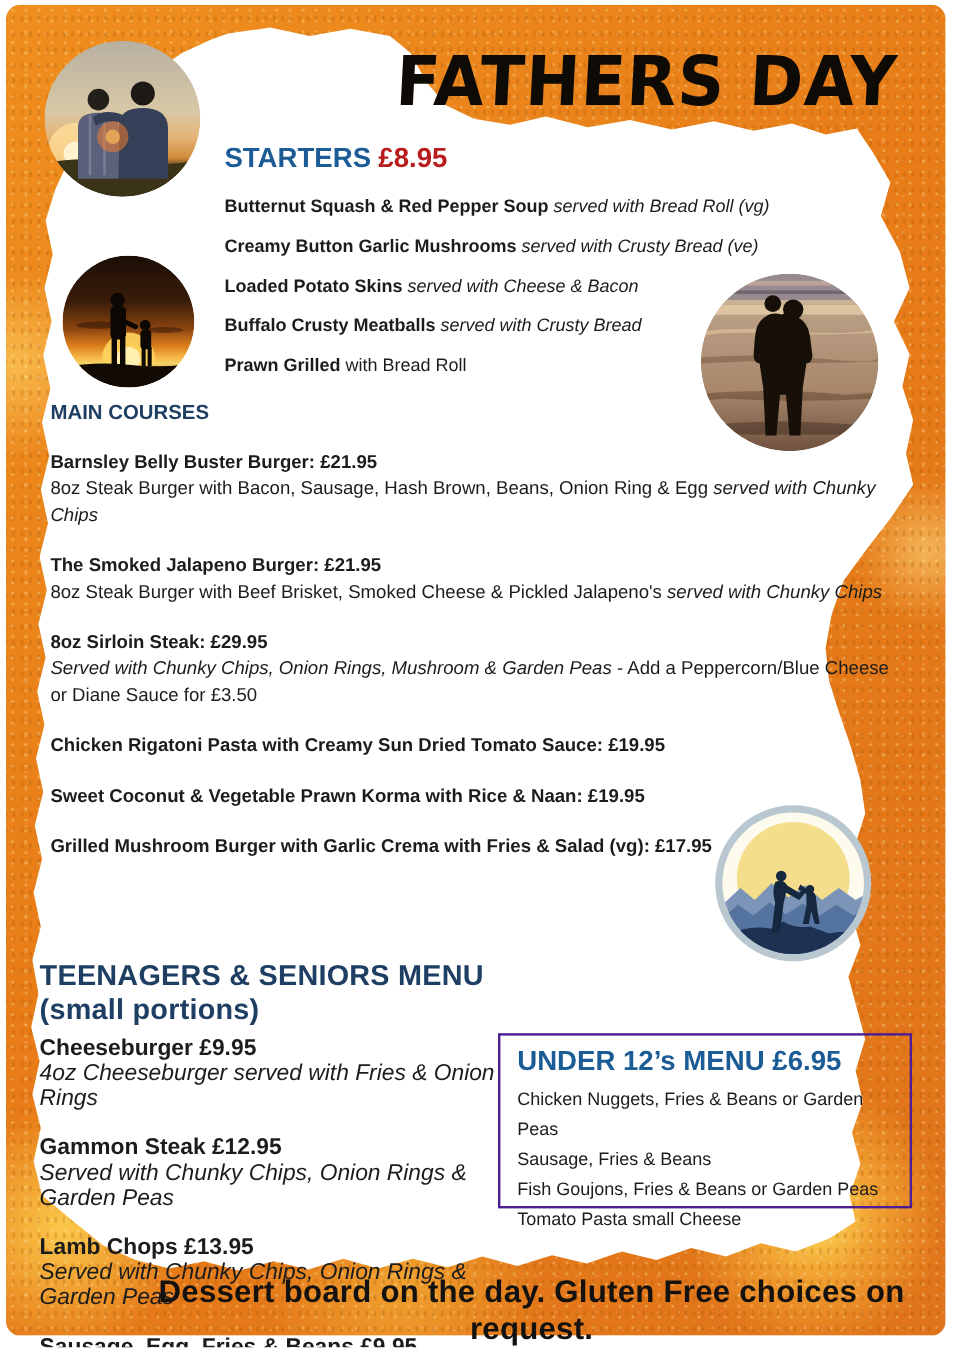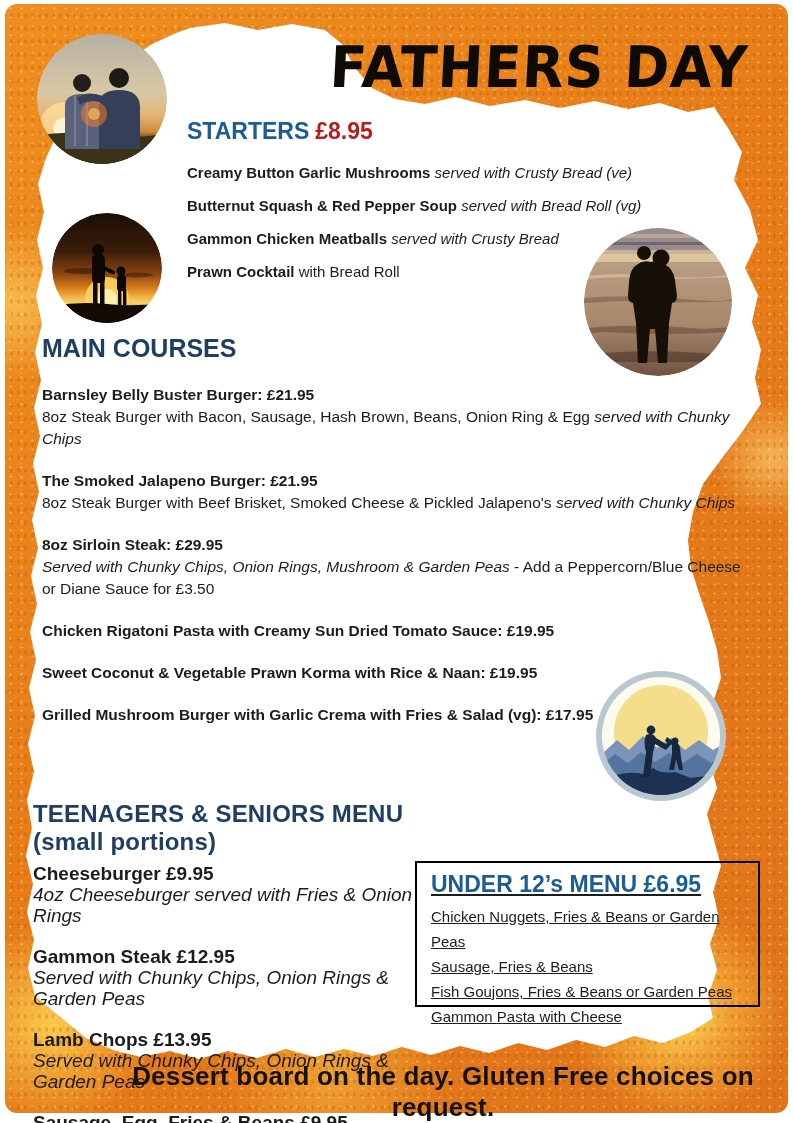--- a/index.html
+++ b/index.html
@@ -36,33 +36,33 @@
   .ph3{left:584px;top:228px;width:148px;height:148px;}
   .ph4{left:595px;top:670px;width:132px;height:132px;border-radius:0;overflow:visible;}
 
   
   .section{position:absolute;z-index:6;}
   .starters{left:187px;top:118px;width:545px;}
   .mains{left:42px;top:334px;width:714px;}
   .teens{left:33px;top:800px;width:404px;}
   .h-start{font-size:23px;font-weight:bold;color:#1b5c96;margin-bottom:18px;}
   .h-start .price{color:#b91c1c;margin-left:6px;}
-  .h-mains{font-size:25px;font-weight:bold;color:#1e3f63;margin-bottom:21px;}
+  .h-mains{font-size:17px;font-weight:bold;color:#1e3f63;margin-bottom:21px;}
   .h-teens{font-size:24px;font-weight:bold;color:#1e3f63;margin-bottom:7px;letter-spacing:.2px;}
   .starters .menu-line{font-size:15px;line-height:20px;margin-bottom:13px;}
   .mains .menu-line{font-size:15.5px;line-height:22px;}
   .mains .menu-block{margin-bottom:20px;}
   .teens .menu-line{font-size:19px;line-height:21px;}
   .teens .menu-block{margin-bottom:20px;}
   .b{font-weight:bold;}
   .i{font-style:italic;}
 
   
   .u12{position:absolute;left:415px;top:861px;width:345px;height:146px;z-index:7;
-    border:2px solid #000000;box-sizing:border-box;padding:8px 14px;background:transparent;text-decoration:underline;}
+    border:2px solid #4c1d95;box-sizing:border-box;padding:8px 14px;background:transparent;}
   .h-u12{font-size:23px;font-weight:bold;color:#1b5c96;margin-bottom:6px;}
   .u12-line{font-size:15px;line-height:25px;}
 
   
   .footer-note{position:absolute;left:110px;right:18px;top:1061px;z-index:6;text-align:center;
     font-size:26px;font-weight:bold;color:#141210;letter-spacing:.2px;}
 </style>
 </head>
 <body>
 
@@ -202,24 +202,25 @@
         </g>
       </g>
     </svg>
   </div>
 
   <div class="section starters">
     <div class="h-start">
       <span>STARTERS</span><span class="price">£8.95</span>
     </div>
     <div id="starters-list">
+        <div class="menu-line"><span class="b">Butternut Squash &amp; Red Pepper Soup </span><span class="i">served with Bread Roll (vg)</span></div>
         <div class="menu-line"><span class="b">Creamy Button Garlic Mushrooms </span><span class="i">served with Crusty Bread (ve)</span></div>
-        <div class="menu-line"><span class="b">Butternut Squash &amp; Red Pepper Soup </span><span class="i">served with Bread Roll (vg)</span></div>
-        <div class="menu-line"><span class="b">Gammon Chicken Meatballs </span><span class="i">served with Crusty Bread</span></div>
-        <div class="menu-line"><span class="b">Prawn Cocktail </span><span>with Bread Roll</span></div>
+        <div class="menu-line"><span class="b">Loaded Potato Skins </span><span class="i">served with Cheese &amp; Bacon</span></div>
+        <div class="menu-line"><span class="b">Buffalo Crusty Meatballs </span><span class="i">served with Crusty Bread</span></div>
+        <div class="menu-line"><span class="b">Prawn Grilled </span><span>with Bread Roll</span></div>
       </div>
   </div>
 
   <div class="section mains">
     <div class="h-mains">MAIN COURSES</div>
     <div id="mains-list">
         <div class="menu-block">
           <div class="menu-line"><span class="b">Barnsley Belly Buster Burger: £21.95</span></div>
           <div class="menu-line"><span>8oz Steak Burger with Bacon, Sausage, Hash Brown, Beans,  Onion Ring &amp; Egg </span><span class="i">served with Chunky Chips</span></div>
         </div>
@@ -263,19 +264,19 @@
         </div>
       </div>
   </div>
 
   <div class="u12">
     <div class="h-u12">UNDER 12’s MENU £6.95</div>
     <div id="u12-list">
         <div class="u12-line">Chicken Nuggets, Fries &amp; Beans or Garden Peas</div>
         <div class="u12-line">Sausage, Fries &amp; Beans</div>
         <div class="u12-line">Fish Goujons, Fries &amp; Beans or Garden Peas</div>
-        <div class="u12-line">Gammon Pasta with Cheese</div>
+        <div class="u12-line">Tomato Pasta small Cheese</div>
       </div>
   </div>
 
   <div class="footer-note">Dessert board on the day. Gluten Free choices on request.</div>
 
 </div>
 
 </body></html>

